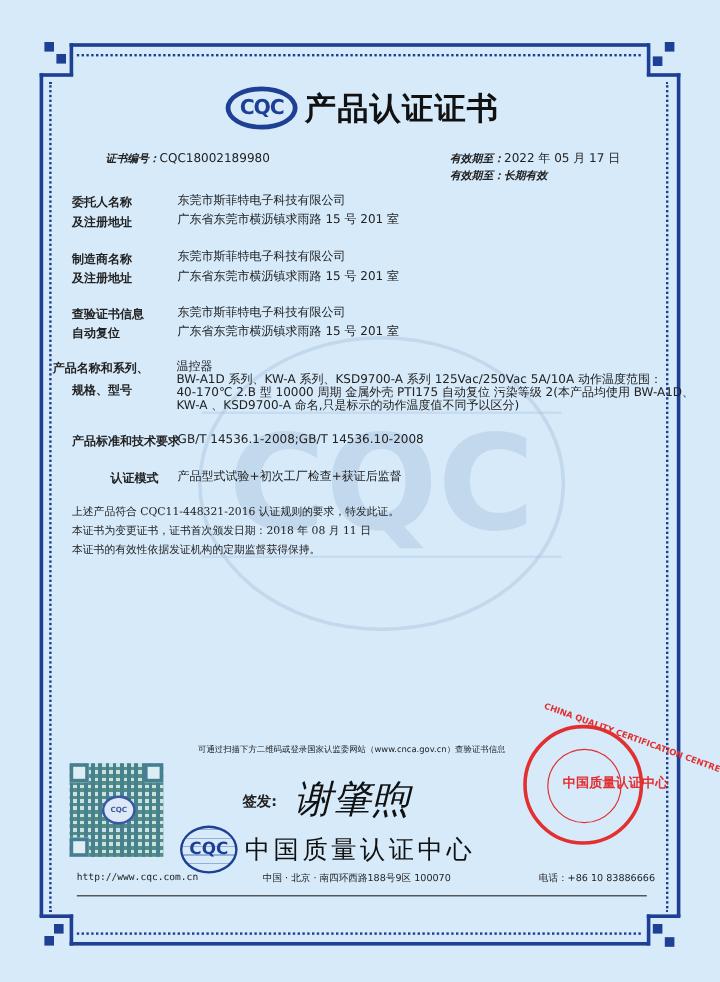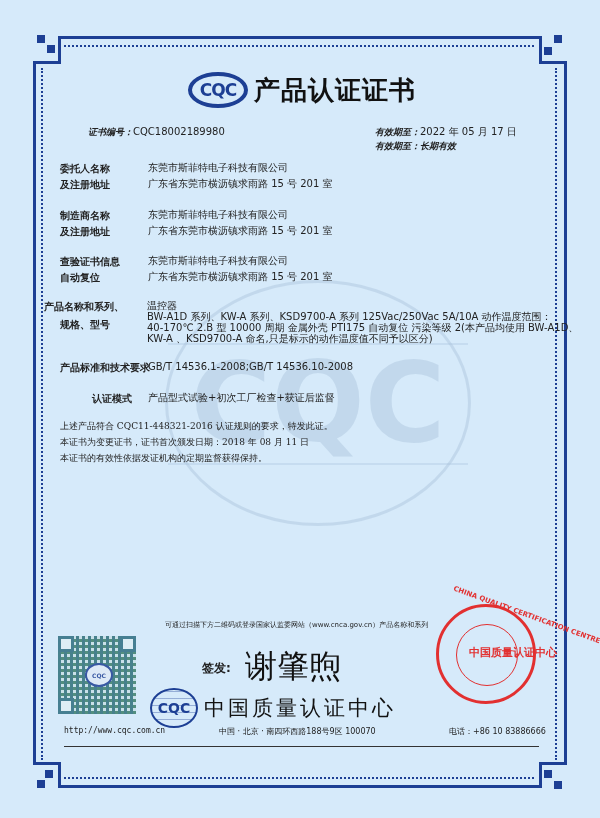--- a/index.html
+++ b/index.html
@@ -44,21 +44,21 @@
     left:58px; top:636px; width:78px; height:78px;
     background:
       repeating-linear-gradient(90deg, #2f6f7a 0 3px, transparent 3px 6px),
       repeating-linear-gradient(0deg, #3d7f6a 0 3px, #c8e0e8 3px 6px);
     opacity:0.85;
   }
   .qr-corner { position:absolute; width:16px; height:16px; border:3px solid #2d6d80; background:#dfeef4; box-sizing:border-box; }
   .qr-center { position:absolute; left:27px; top:27px; width:24px; height:20px; border-radius:50%; background:#dfe9f6; border:2px solid #1d3f94; color:#1d3f94; font-size:6px; font-weight:bold; display:flex; align-items:center; justify-content:center; }
 
   .sign-label { left:202px; top:660px; font-size:12px; font-weight:bold; }
-  .signature { left:245px; top:645px; font-family:"DejaVu Serif", serif; font-size:32px; color:#111; }
+  .signature { left:245px; top:645px; font-family:"DejaVu Serif", serif; font-size:32px; font-style:italic; color:#111; }
 
   .org-wrap { left:150px; top:688px; display:flex; align-items:center; }
   .globe-logo {
     width:48px; height:40px; border-radius:50%; border:2px solid #1d3f94;
     display:flex; align-items:center; justify-content:center; color:#1d3f94;
     font-weight:bold; font-size:14px; box-sizing:border-box;
     background: repeating-linear-gradient(0deg, transparent 0 6px, rgba(29,63,148,0.35) 6px 7px);
   }
   .org-name { margin-left:6px; font-size:21px; color:#111; letter-spacing:3px; }
 
@@ -155,21 +155,21 @@
 <div class="abs row-label" style="left:60px;top:361px;">产品标准和技术要求</div>
 <div class="abs row-val" style="left:148px;top:361px;">GB/T 14536.1-2008;GB/T 14536.10-2008</div>
 
 <div class="abs row-label" style="left:60px;top:392px;margin-left:32px;">认证模式</div>
 <div class="abs row-val" style="left:148px;top:392px;">产品型式试验+初次工厂检查+获证后监督</div>
 
 <div class="abs note" style="left:60px;top:420px;">上述产品符合 CQC11-448321-2016 认证规则的要求，特发此证。</div>
 <div class="abs note" style="left:60px;top:436px;">本证书为变更证书，证书首次颁发日期：2018 年 08 月 11 日</div>
 <div class="abs note" style="left:60px;top:452px;">本证书的有效性依据发证机构的定期监督获得保持。</div>
 
-<div class="abs" style="left:165px;top:620px;font-size:7px;">可通过扫描下方二维码或登录国家认监委网站（www.cnca.gov.cn）产品名称和系列</div>
+<div class="abs" style="left:165px;top:620px;font-size:7px;">可通过扫描下方二维码或登录国家认监委网站（www.cnca.gov.cn）查验证书信息</div>
 
 <div class="abs qr">
   <div class="qr-corner" style="left:0;top:0;"></div>
   <div class="qr-corner" style="right:0;top:0;"></div>
   <div class="qr-corner" style="left:0;bottom:0;"></div>
   <div class="qr-center">
       <span>CQC</span>
     </div>
 </div>
 

